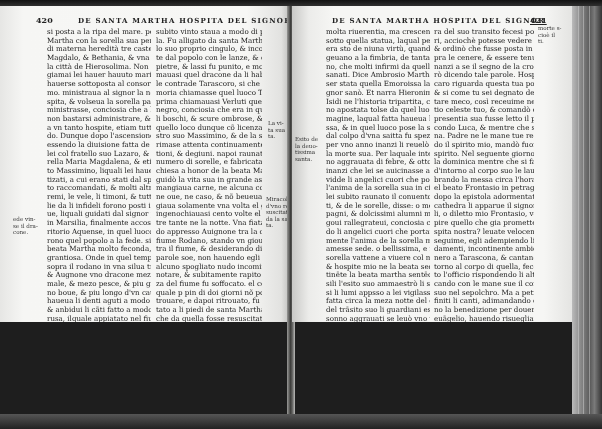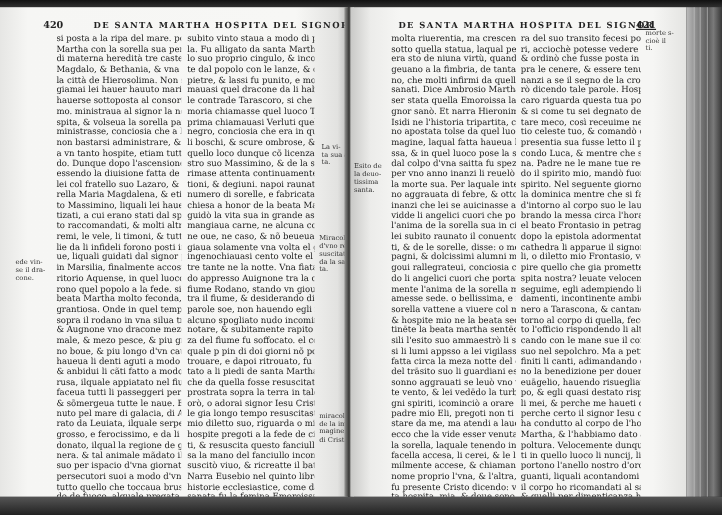--- a/index.html
+++ b/index.html
@@ -1,20 +1,20 @@
 <!DOCTYPE html>
 <html><head>
 <meta charset="utf-8">
 <style>
   html,body{margin:0;padding:0;}
   body{width:602px;height:429px;overflow:hidden;background:#2a2a2a;position:relative;font-family:"DejaVu Serif","Liberation Serif",serif;}
   .scan{position:absolute;left:0;top:0;width:602px;height:429px;background:#1e1e1e;}
   .topband{position:absolute;left:0;top:0;width:602px;height:8px;background:linear-gradient(#111,#3a3a3a);}
   .botband{position:absolute;left:0;top:414px;width:602px;height:15px;background:linear-gradient(#555,#222);}
-  .page{position:absolute;top:6px;height:408px;background:#f4f4f2;overflow:hidden;}
+  .page{position:absolute;top:6px;height:316px;background:#f4f4f2;overflow:hidden;}
   .page.left{left:0;width:290px;background:linear-gradient(90deg,#e6e6e4 0%,#f6f6f4 8%,#f7f7f5 85%,#e2e2e0 97%,#bdbdbb 100%);}
   .page.right{left:292px;width:280px;background:linear-gradient(90deg,#c9c9c7 0%,#ececea 6%,#f6f6f4 15%,#f6f6f4 90%,#e4e4e2 100%);}
   .gutter{position:absolute;left:287px;top:6px;width:8px;height:408px;background:linear-gradient(90deg,#9a9a98,#3c3c3a 45%,#6a6a68 70%,#bcbcba);}
   .edge{position:absolute;left:572px;top:6px;width:30px;height:408px;background:linear-gradient(90deg,#bbb 0%,#888 30%,#5a5a5a 60%,#7a7a7a 75%,#333 100%);}
   .edge .stripe{position:absolute;top:0;height:100%;width:1px;background:#d0d0d0;opacity:.5;}
   .header{position:absolute;top:10px;font-size:7px;letter-spacing:1.2px;color:#222;white-space:nowrap;font-weight:bold;}
   .pnum{position:absolute;top:9px;font-size:8px;color:#222;font-weight:bold;}
   .col{position:absolute;top:22px;font-size:7.1px;line-height:8.7px;color:#1a1a1a;text-align:justify;}
   .col .ln{display:block;white-space:nowrap;overflow:hidden;text-align:justify;text-align-last:justify;height:8.7px;}
   .note{position:absolute;font-size:5.6px;line-height:6.6px;color:#333;}

